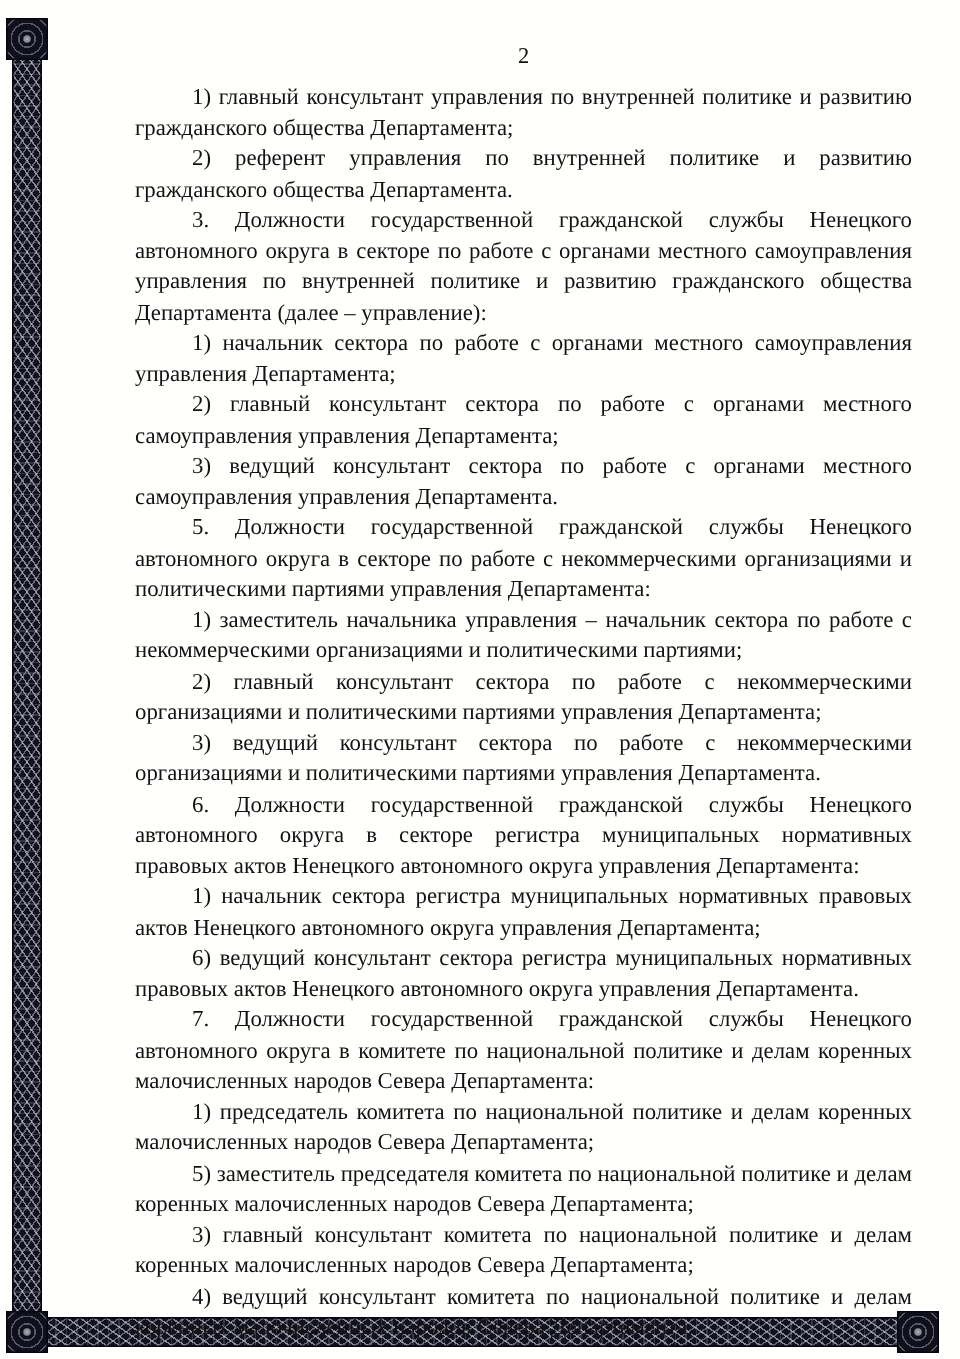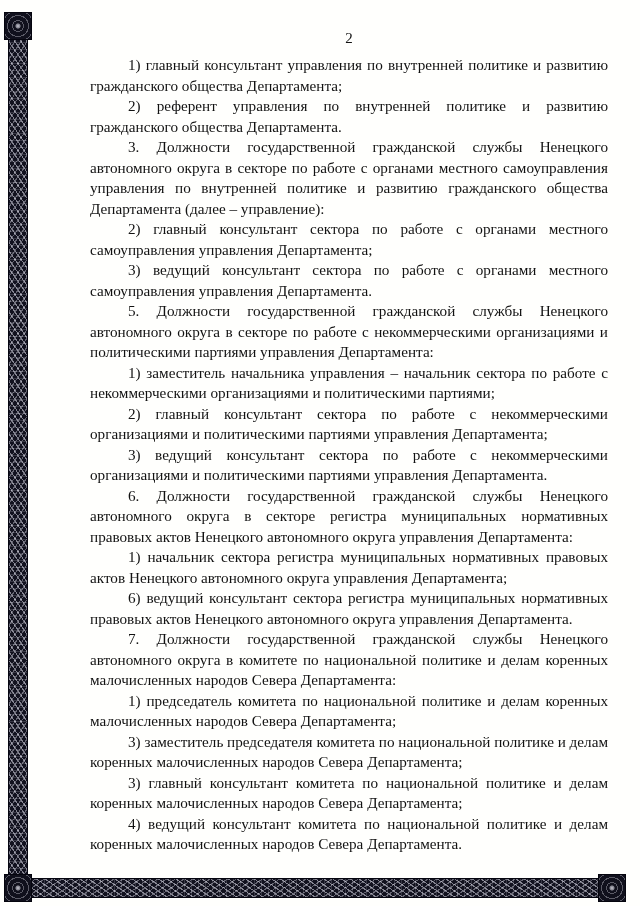--- a/index.html
+++ b/index.html
@@ -82,29 +82,30 @@
   <div class="knot knot-top-left"></div>
   <div class="knot knot-bottom-left"></div>
   <div class="knot knot-bottom-right"></div>
 
   <div class="page-number">2</div>
 
   <div class="content">
       <p class="para indent">1) главный консультант управления по внутренней политике и развитию гражданского общества Департамента;</p>
       <p class="para indent">2) референт управления по внутренней политике и развитию гражданского общества Департамента.</p>
       <p class="para indent">3. Должности государственной гражданской службы Ненецкого автономного округа в секторе по работе с органами местного самоуправления управления по внутренней политике и развитию гражданского общества Департамента (далее – управление):</p>
+      <p class="para indent">1) начальник сектора по работе с органами местного самоуправления управления Департамента;</p>
       <p class="para indent">2) главный консультант сектора по работе с органами местного самоуправления управления Департамента;</p>
       <p class="para indent">3) ведущий консультант сектора по работе с органами местного самоуправления управления Департамента.</p>
       <p class="para indent">5. Должности государственной гражданской службы Ненецкого автономного округа в секторе по работе с некоммерческими организациями и политическими партиями управления Департамента:</p>
       <p class="para indent">1) заместитель начальника управления – начальник сектора по работе с некоммерческими организациями и политическими партиями;</p>
       <p class="para indent">2) главный консультант сектора по работе с некоммерческими организациями и политическими партиями управления Департамента;</p>
       <p class="para indent">3) ведущий консультант сектора по работе с некоммерческими организациями и политическими партиями управления Департамента.</p>
       <p class="para indent">6. Должности государственной гражданской службы Ненецкого автономного округа в секторе регистра муниципальных нормативных правовых актов Ненецкого автономного округа управления Департамента:</p>
       <p class="para indent">1) начальник сектора регистра муниципальных нормативных правовых актов Ненецкого автономного округа управления Департамента;</p>
       <p class="para indent">6) ведущий консультант сектора регистра муниципальных нормативных правовых актов Ненецкого автономного округа управления Департамента.</p>
       <p class="para indent">7. Должности государственной гражданской службы Ненецкого автономного округа в комитете по национальной политике и делам коренных малочисленных народов Севера Департамента:</p>
       <p class="para indent">1) председатель комитета по национальной политике и делам коренных малочисленных народов Севера Департамента;</p>
-      <p class="para indent">3) заместитель председателя комитета по национальной политике и делам коренных малочисленных народов Севера Департамента;</p>
+      <p class="para indent">5) заместитель председателя комитета по национальной политике и делам коренных малочисленных народов Севера Департамента;</p>
       <p class="para indent">3) главный консультант комитета по национальной политике и делам коренных малочисленных народов Севера Департамента;</p>
       <p class="para indent">4) ведущий консультант комитета по национальной политике и делам коренных малочисленных народов Севера Департамента.</p>
     </div>
 
 </div>
 
 </body></html>

